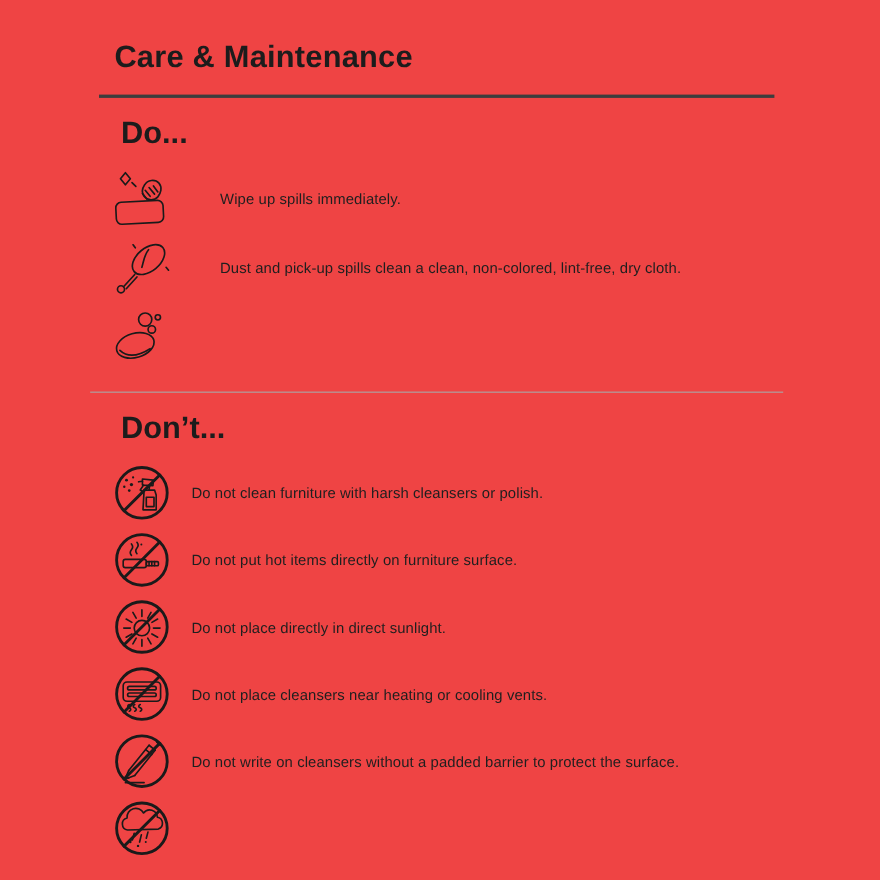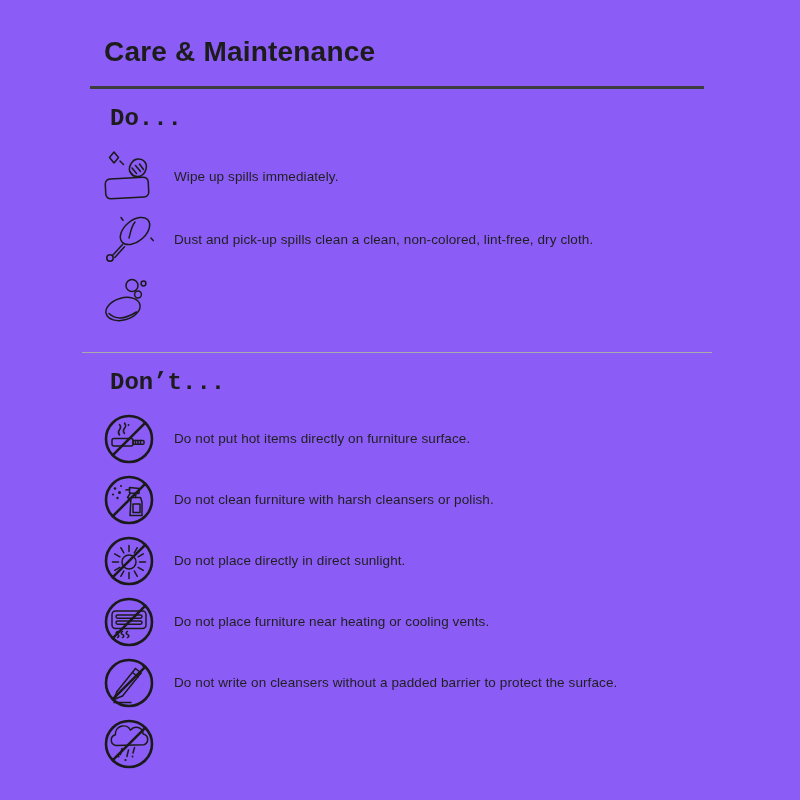--- a/index.html
+++ b/index.html
@@ -1,26 +1,26 @@
 <!DOCTYPE html>
 <html><head>
 <meta charset="utf-8">
 <style>
   html,body { margin:0; padding:0; background:#ffffff; }
   .page {
-    position:relative; width:800px; height:800px; background:#8b5cf6;
+    position:relative; width:800px; height:800px; background:#ef4444;
     font-family:"Liberation Sans", sans-serif; color:#1c1c1c;
     box-sizing:border-box; padding:36px 90px 0 90px; overflow:hidden;
   }
   .title { font-size:28px; font-weight:bold; margin:0 0 0 14px; line-height:1.15; letter-spacing:0.2px; }
   .rule-dark { border:none; border-top:3px solid #3d3d3d; margin:18px 6px 0 0; height:0; }
-  .section-heading { font-size:24px; font-weight:bold; margin:16px 0 0 20px; line-height:1.15;font-family:Liberation Mono, monospace; }
+  .section-heading { font-size:28px; font-weight:bold; margin:16px 0 0 20px; line-height:1.15; }
   .item-list { margin-top:12px; }
   .row { display:flex; align-items:center; margin-left:10px; }
-  .do-row { height:63px; }
+  .do-row { height:63px;gap:26px; }
   .dont-row { height:61px; }
   .icon-box { flex:0 0 58px; width:58px; display:flex; justify-content:center; align-items:center; }
   .item-text { margin-left:16px; font-size:13.5px; color:#1f1f1f; letter-spacing:0.1px; }
   .rule-light { border:none; border-top:1.5px solid #a9a9a9; margin:18px 0 0 -8px; width:630px; height:0; }
   svg { display:block; }
   .sk { stroke:#1a1a1a; fill:none; stroke-width:1.5; stroke-linecap:round; stroke-linejoin:round; }
   .sk-bold { stroke:#1a1a1a; fill:none; stroke-width:2.6; stroke-linecap:round; stroke-linejoin:round; }
   .fl { fill:#1a1a1a; stroke:none; }
 </style>
 </head>
@@ -84,40 +84,20 @@
   <hr class="rule-light">
 
   <h2 class="section-heading">Don’t...</h2>
 
   <div class="item-list">
 
     <div class="row dont-row">
       <span class="icon-box">
         <svg width="54" height="54" viewBox="0 0 54 54">
           <g class="sk">
-            <rect x="10" y="26.5" width="21" height="7.5" rx="2"></rect>
-            <rect x="31" y="28.5" width="11" height="3.8" rx="1"></rect>
-            <path d="M33.5,28.5 v3.8 M36,28.5 v3.8 M38.5,28.5 v3.8"></path>
-            <path d="M17.5,12.5 q2.2,2.6 0,5.2 q-2.2,2.6 0,5.2"></path>
-            <path d="M22.5,11 q2.2,2.6 0,5.2 q-2.2,2.6 0,5.2"></path>
-          </g>
-          <circle class="fl" cx="26.5" cy="13" r="0.9"></circle>
-          <g class="sk-bold">
-            <circle cx="27" cy="27" r="23"></circle>
-            <line x1="10.8" y1="43.2" x2="43.2" y2="10.8"></line>
-          </g>
-        </svg>
-      </span>
-      <span class="item-text">Do not put hot items directly on furniture surface.</span>
-    </div>
-
-    <div class="row dont-row">
-      <span class="icon-box">
-        <svg width="54" height="54" viewBox="0 0 54 54">
-          <g class="sk">
             <path d="M27.5,14.5 l10,1 -0.5,5 -9.5,-0.5 z"></path>
             <path d="M27.5,16.5 l-3.5,0.5"></path>
             <path d="M28.5,20 l-3,4.5 2.5,1.5"></path>
             <path d="M34,20.5 l-0.5,4"></path>
             <path d="M29,24.5 h9.5 l1.5,4.5 v13.5 h-12 z"></path>
             <rect x="31" y="31" width="7" height="8.5"></rect>
           </g>
           <g class="fl">
             <circle cx="13" cy="15.5" r="1.3"></circle>
             <circle cx="17.5" cy="19.5" r="1.5"></circle>
@@ -131,20 +111,40 @@
           </g>
         </svg>
       </span>
       <span class="item-text">Do not clean furniture with harsh cleansers or polish.</span>
     </div>
 
     <div class="row dont-row">
       <span class="icon-box">
         <svg width="54" height="54" viewBox="0 0 54 54">
           <g class="sk">
+            <rect x="10" y="26.5" width="21" height="7.5" rx="2"></rect>
+            <rect x="31" y="28.5" width="11" height="3.8" rx="1"></rect>
+            <path d="M33.5,28.5 v3.8 M36,28.5 v3.8 M38.5,28.5 v3.8"></path>
+            <path d="M17.5,12.5 q2.2,2.6 0,5.2 q-2.2,2.6 0,5.2"></path>
+            <path d="M22.5,11 q2.2,2.6 0,5.2 q-2.2,2.6 0,5.2"></path>
+          </g>
+          <circle class="fl" cx="26.5" cy="13" r="0.9"></circle>
+          <g class="sk-bold">
+            <circle cx="27" cy="27" r="23"></circle>
+            <line x1="10.8" y1="43.2" x2="43.2" y2="10.8"></line>
+          </g>
+        </svg>
+      </span>
+      <span class="item-text">Do not put hot items directly on furniture surface.</span>
+    </div>
+
+    <div class="row dont-row">
+      <span class="icon-box">
+        <svg width="54" height="54" viewBox="0 0 54 54">
+          <g class="sk">
             <circle cx="27" cy="28" r="7"></circle>
             <path d="M37.5,28 L43.5,28 M36.1,33.3 L41.3,36.3 M32.3,37.1 L35.3,42.3 M27,38.5 L27,44.5 M21.8,37.1 L18.8,42.3 M17.9,33.3 L12.7,36.3 M16.5,28 L10.5,28 M17.9,22.8 L12.7,19.8 M21.8,18.9 L18.8,13.7 M27,17.5 L27,11.5 M32.3,18.9 L35.3,13.7 M36.1,22.8 L41.3,19.8"></path>
           </g>
           <g class="sk-bold">
             <circle cx="27" cy="27" r="23"></circle>
             <line x1="10.8" y1="43.2" x2="43.2" y2="10.8"></line>
           </g>
         </svg>
       </span>
       <span class="item-text">Do not place directly in direct sunlight.</span>
@@ -160,21 +160,21 @@
             <path d="M15.5,36.5 c-1.8,0.7 -1.8,2.3 0,3 c1.8,0.7 1.8,2.3 0,3"></path>
             <path d="M20.5,36.5 c-1.8,0.7 -1.8,2.3 0,3 c1.8,0.7 1.8,2.3 0,3"></path>
             <path d="M25.5,36.5 c-1.8,0.7 -1.8,2.3 0,3 c1.8,0.7 1.8,2.3 0,3"></path>
           </g>
           <g class="sk-bold">
             <circle cx="27" cy="27" r="23"></circle>
             <line x1="10.8" y1="43.2" x2="43.2" y2="10.8"></line>
           </g>
         </svg>
       </span>
-      <span class="item-text">Do not place furniture near heating or cooling vents.</span>
+      <span class="item-text">Do not place cleansers near heating or cooling vents.</span>
     </div>
 
     <div class="row dont-row">
       <span class="icon-box">
         <svg width="54" height="54" viewBox="0 0 54 54">
           <g class="sk">
             <path d="M15,35.5 L33.5,12.5"></path>
             <path d="M20.5,40 L39,17"></path>
             <path d="M33.5,12.5 L39,17"></path>
             <path d="M30.5,16.5 L36,21"></path>

